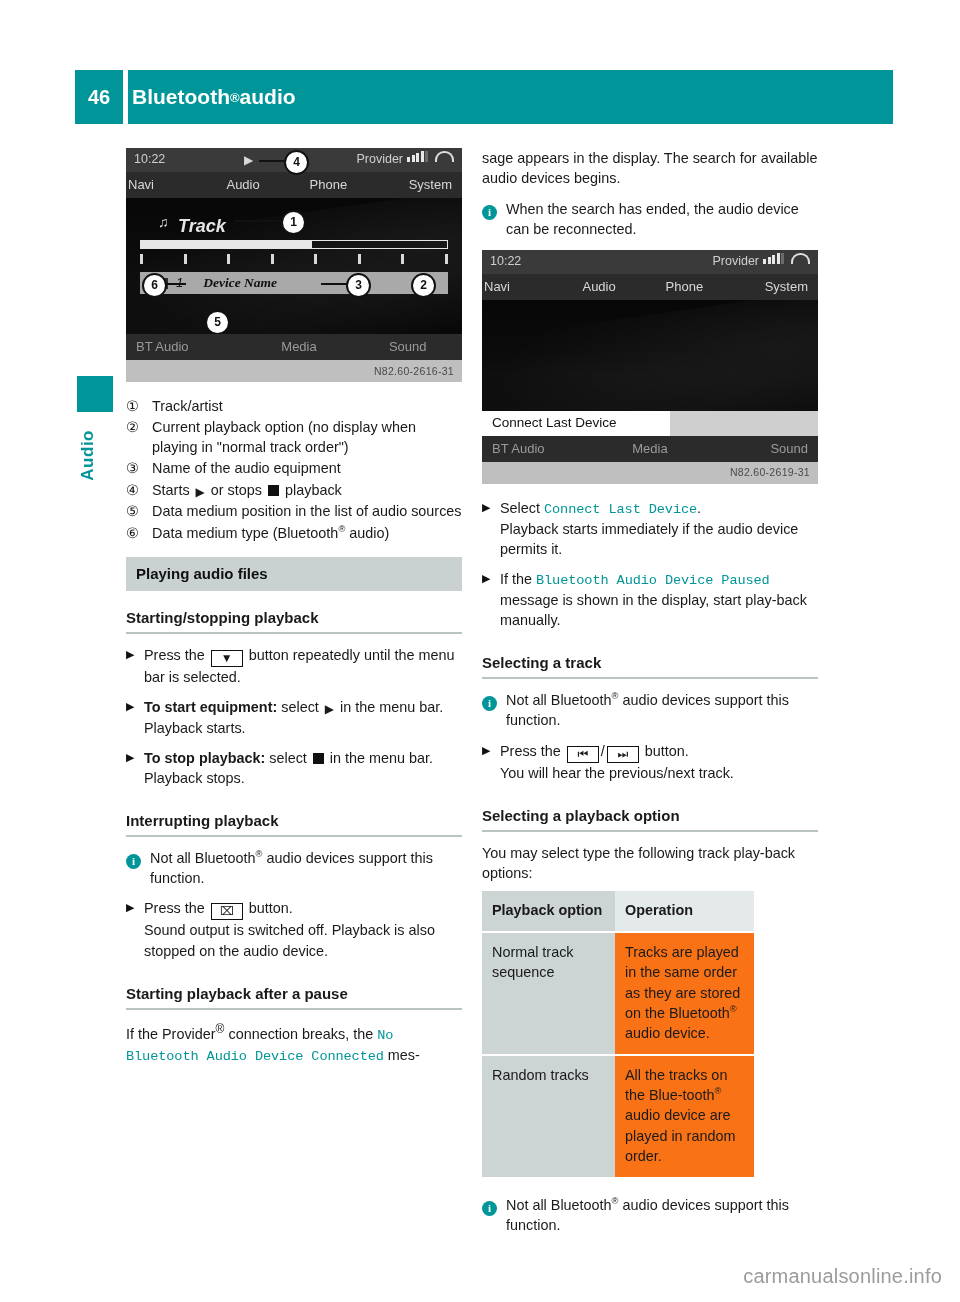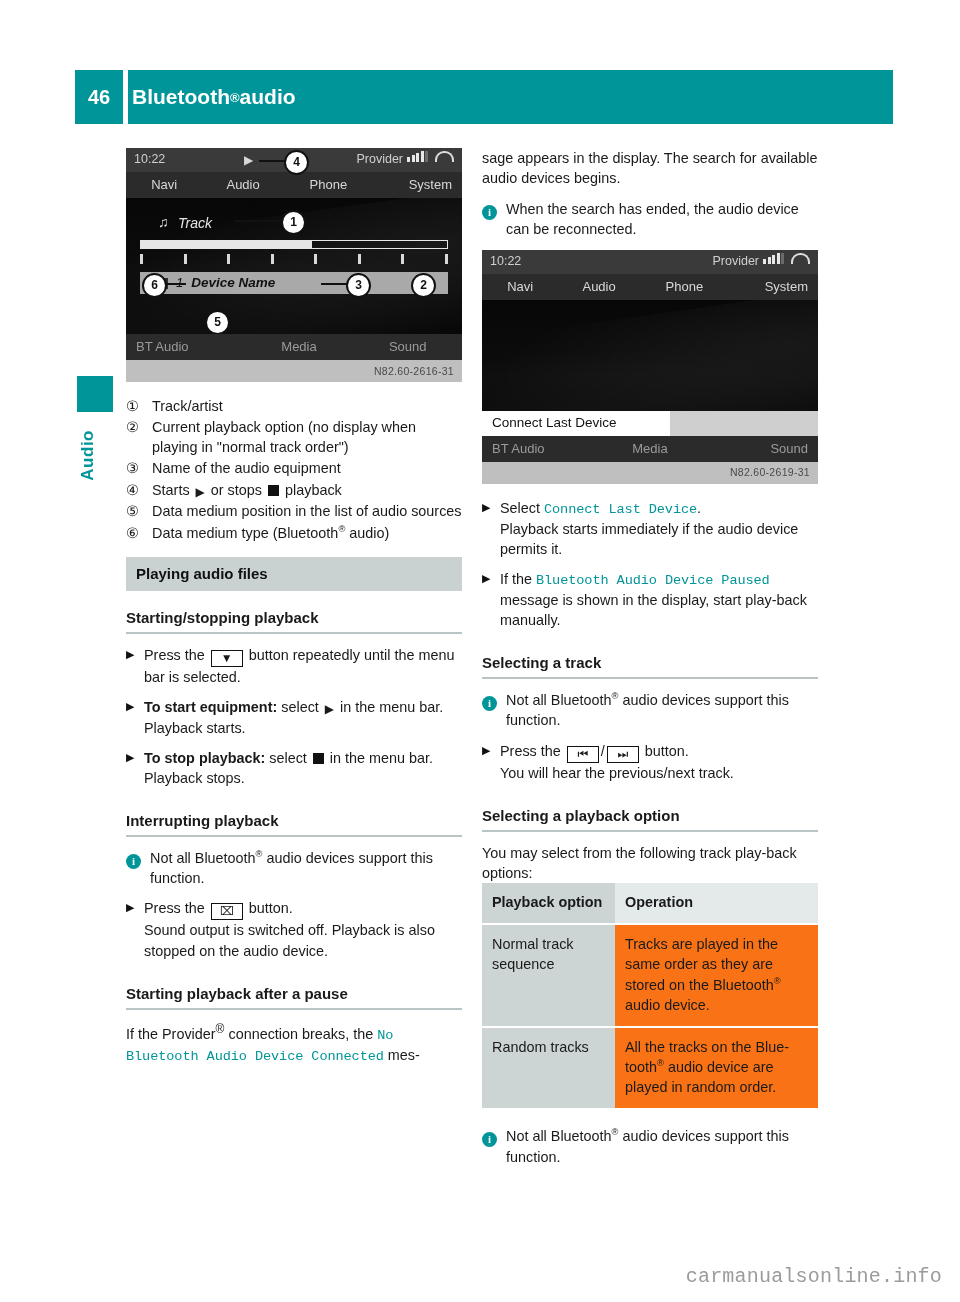--- a/index.html
+++ b/index.html
@@ -101,21 +101,21 @@
     border-radius: 9px 9px 0 0;
     margin-left: 3px;
   }
   .scr-menubar {
     height: 26px;
     background: #2b2b2b;
     display: flex; align-items: center;
     color: #d8d8d8; font-size: 13px;
   }
   .scr-menubar span { flex: 1; text-align: center; }
-  .scr-menubar span:first-child { text-align: center; padding-left: 2px; flex: 0.85; }
+  .scr-menubar span:first-child { text-align: left; padding-left: 2px; flex: 0.85; }
   .scr-menubar span:last-child  { text-align: right; padding-right: 10px; flex: 0.95; }
   .scr-body {
     position: relative;
     height: 136px;
     background: linear-gradient(180deg,#070707 0%,#0d0d0d 55%,#060606 100%);
     overflow: hidden;
   }
   .scr-body::before {
     content: "";
     position: absolute; left: -20%; top: 10%;
@@ -140,21 +140,21 @@
     color: #4a4a4a;
     font-size: 10.5px;
     display: flex; align-items: center; justify-content: flex-end;
     padding-right: 8px;
     letter-spacing: 0.3px;
   }
 
   
   .track-line {
     position: absolute; left: 52px; top: 16px;
-    color: #e6e6e6; font-size: 14px; font-style: italic; font-weight: normal;
+    color: #e6e6e6; font-size: 18px; font-style: italic; font-weight: bold;
     z-index: 2;
   }
   .note-icon {
     position: absolute; left: 32px; top: 15px;
     color: #e6e6e6; font-size: 14px; z-index: 2;
   }
   .progress-outer {
     position: absolute; left: 14px; top: 42px;
     width: 308px; height: 9px;
     border: 1.5px solid #e6e6e6; box-sizing: border-box; z-index: 2;
@@ -174,21 +174,21 @@
     width: 308px; height: 22px;
     background: #a9a9a9; z-index: 2;
     display: flex; align-items: center;
   }
   .dev-row .bt-chip {
     width: 16px; height: 11px; margin-left: 12px;
     background: #2f2f2f; color: #ddd; font-size: 5px;
     display: flex; align-items: center; justify-content: center;
   }
   .dev-row .pos { margin-left: 8px; font-size: 13px; font-style: italic; color: #111; }
-  .dev-row .devname { margin-left: 8px; font-size: 13.5px; font-style: italic; font-weight: bold; color: #111; }
+  .dev-row .devname { margin-left: 20px; font-size: 13.5px; font-style: italic; font-weight: bold; color: #111; font-family: Liberation Serif, serif; }
   .play-glyph {
     position: absolute; left: 118px; top: 4px;
     color: #d8d8d8; font-size: 12px;
   }
   .callout {
     position: absolute; z-index: 5;
     width: 21px; height: 21px;
     border: 2px solid #111; border-radius: 50%;
     background: #ffffff; color: #111;
     font-size: 12px; font-weight: bold;
@@ -308,23 +308,23 @@
   }
   .ui {
     font-family: "Liberation Mono", monospace;
     color: #009598;
     font-size: 13.6px;
     letter-spacing: -0.1px;
   }
 
   
   table.pbtable {
-    width: 336px;
+    width: 272px;
     border-collapse: collapse;
-    margin-top: 0;
+    margin-top: 8px;
     font-size: 14.4px;
   }
   table.pbtable th, table.pbtable td {
     vertical-align: top;
     padding: 9px 10px 11px 10px;
     border-bottom: 2px solid #ffffff;
   }
   table.pbtable th {
     text-align: left; font-weight: bold;
   }
@@ -332,21 +332,21 @@
   table.pbtable .c2 { background: #f97316; }
   table.pbtable thead .c2 { background: #e4e9e9; }
   table.pbtable sup { font-size: 0.65em; vertical-align: super; }
 
   
   .watermark {
     position: absolute;
     right: 18px; bottom: 14px;
     color: #9b9b9b;
     font-size: 20px;
-    font-family: Liberation Mono, monospace;
+    font-family: Liberation Sans, sans-serif;
     letter-spacing: 0.2px;
   }
 </style>
 </head>
 <body>
 
 <div class="header">
   <div class="pagenum-box">46</div>
   <div class="title-box">
     <span>Bluetooth</span>
@@ -557,21 +557,21 @@
     </div>
 
     <div class="step">
       <span class="step-mark">▶</span>
       <span class="step-body"><span>Press the </span><span class="kbd">⏮</span><span>/</span><span class="kbd">⏭</span><span> button.</span><br><span>You will hear the previous/next track.</span></span>
     </div>
   </div>
 
   <h3 class="sub spaced">Selecting a playback option</h3>
 
-  <p class="after-rule">You may select from the following track play-back options:</p>
+  <p class="after-rule">You may select type the following track play-back options:</p>
 
   <table class="pbtable">
     <thead>
       <tr>
         <th class="c1">Playback option</th>
         <th class="c2">Operation</th>
       </tr>
     </thead>
     <tbody>
       <tr>

